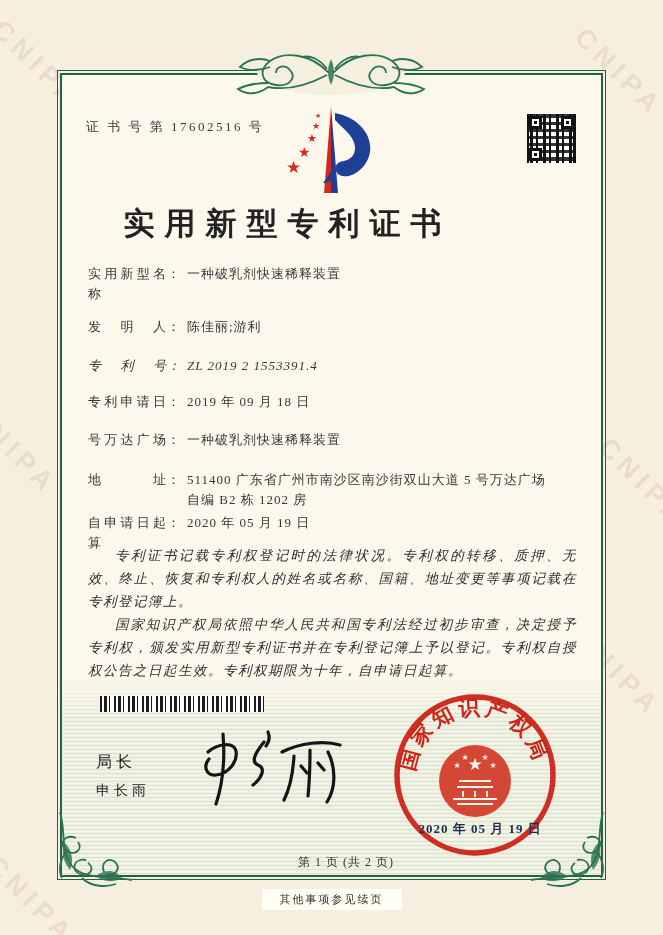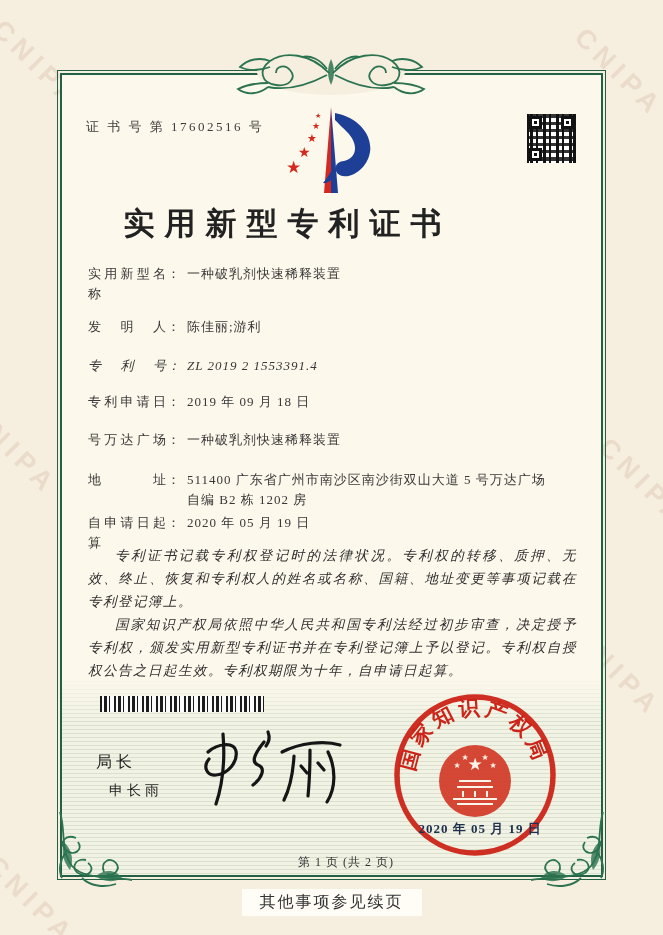--- a/index.html
+++ b/index.html
@@ -68,30 +68,30 @@
   .paras{position:absolute;left:88px;top:544px;width:489px;}
   .paras p{
     font-size:13.5px;font-style:italic;line-height:23px;letter-spacing:1.5px;
     text-indent:2em;text-align:justify;color:#2f2f2f;
   }
   .barcode{
     position:absolute;left:100px;top:696px;width:164px;height:16px;
     background:repeating-linear-gradient(90deg,#1c1c1c 0 2px,#fbfbfb 2px 4px,#1c1c1c 4px 7px,#fbfbfb 7px 9px,#1c1c1c 9px 10px,#fbfbfb 10px 14px);
   }
   .director-label{position:absolute;left:96px;top:752px;font-family:"Liberation Sans","DejaVu Sans",sans-serif;font-size:16px;letter-spacing:4px;color:#1d1d1d;}
-  .director-name{position:absolute;left:109px;top:782px;font-family:"Liberation Sans","DejaVu Sans",sans-serif;font-size:14px;letter-spacing:4px;color:#1d1d1d;}
+  .director-name{position:absolute;left:96px;top:782px;font-family:"Liberation Sans","DejaVu Sans",sans-serif;font-size:14px;letter-spacing:4px;color:#1d1d1d;}
   .signature{position:absolute;left:190px;top:728px;}
   .seal{position:absolute;left:391px;top:691px;}
   .seal-date{
     position:absolute;left:398px;top:820px;width:164px;text-align:center;
     font-size:13px;font-weight:bold;letter-spacing:1px;color:#22304f;
   }
   .page-info{position:absolute;left:57px;top:854px;width:549px;text-align:center;font-size:12px;color:#333;letter-spacing:1px;padding-left:29px;}
   .cont-note{position:absolute;left:0;top:889px;width:663px;text-align:center;}
-  .cont-note span{display:inline-block;background:#fffdf6;padding:3px 18px;font-size:16px;letter-spacing:2px;color:#333;}
+  .cont-note span{display:inline-block;background:#fffdf6;padding:3px 18px;font-size:11px;letter-spacing:2px;color:#333;}
   .orn{position:absolute;}
   .flip{transform:scaleX(-1);}
   svg{display:block;}
 </style>
 </head>
 <body>
 
 <div class="wm" style="left:8px;top:14px;">CNIPA</div>
 <div class="wm" style="left:590px;top:22px;">CNIPA</div>
 <div class="wm" style="left:-16px;top:400px;">CNIPA</div>

